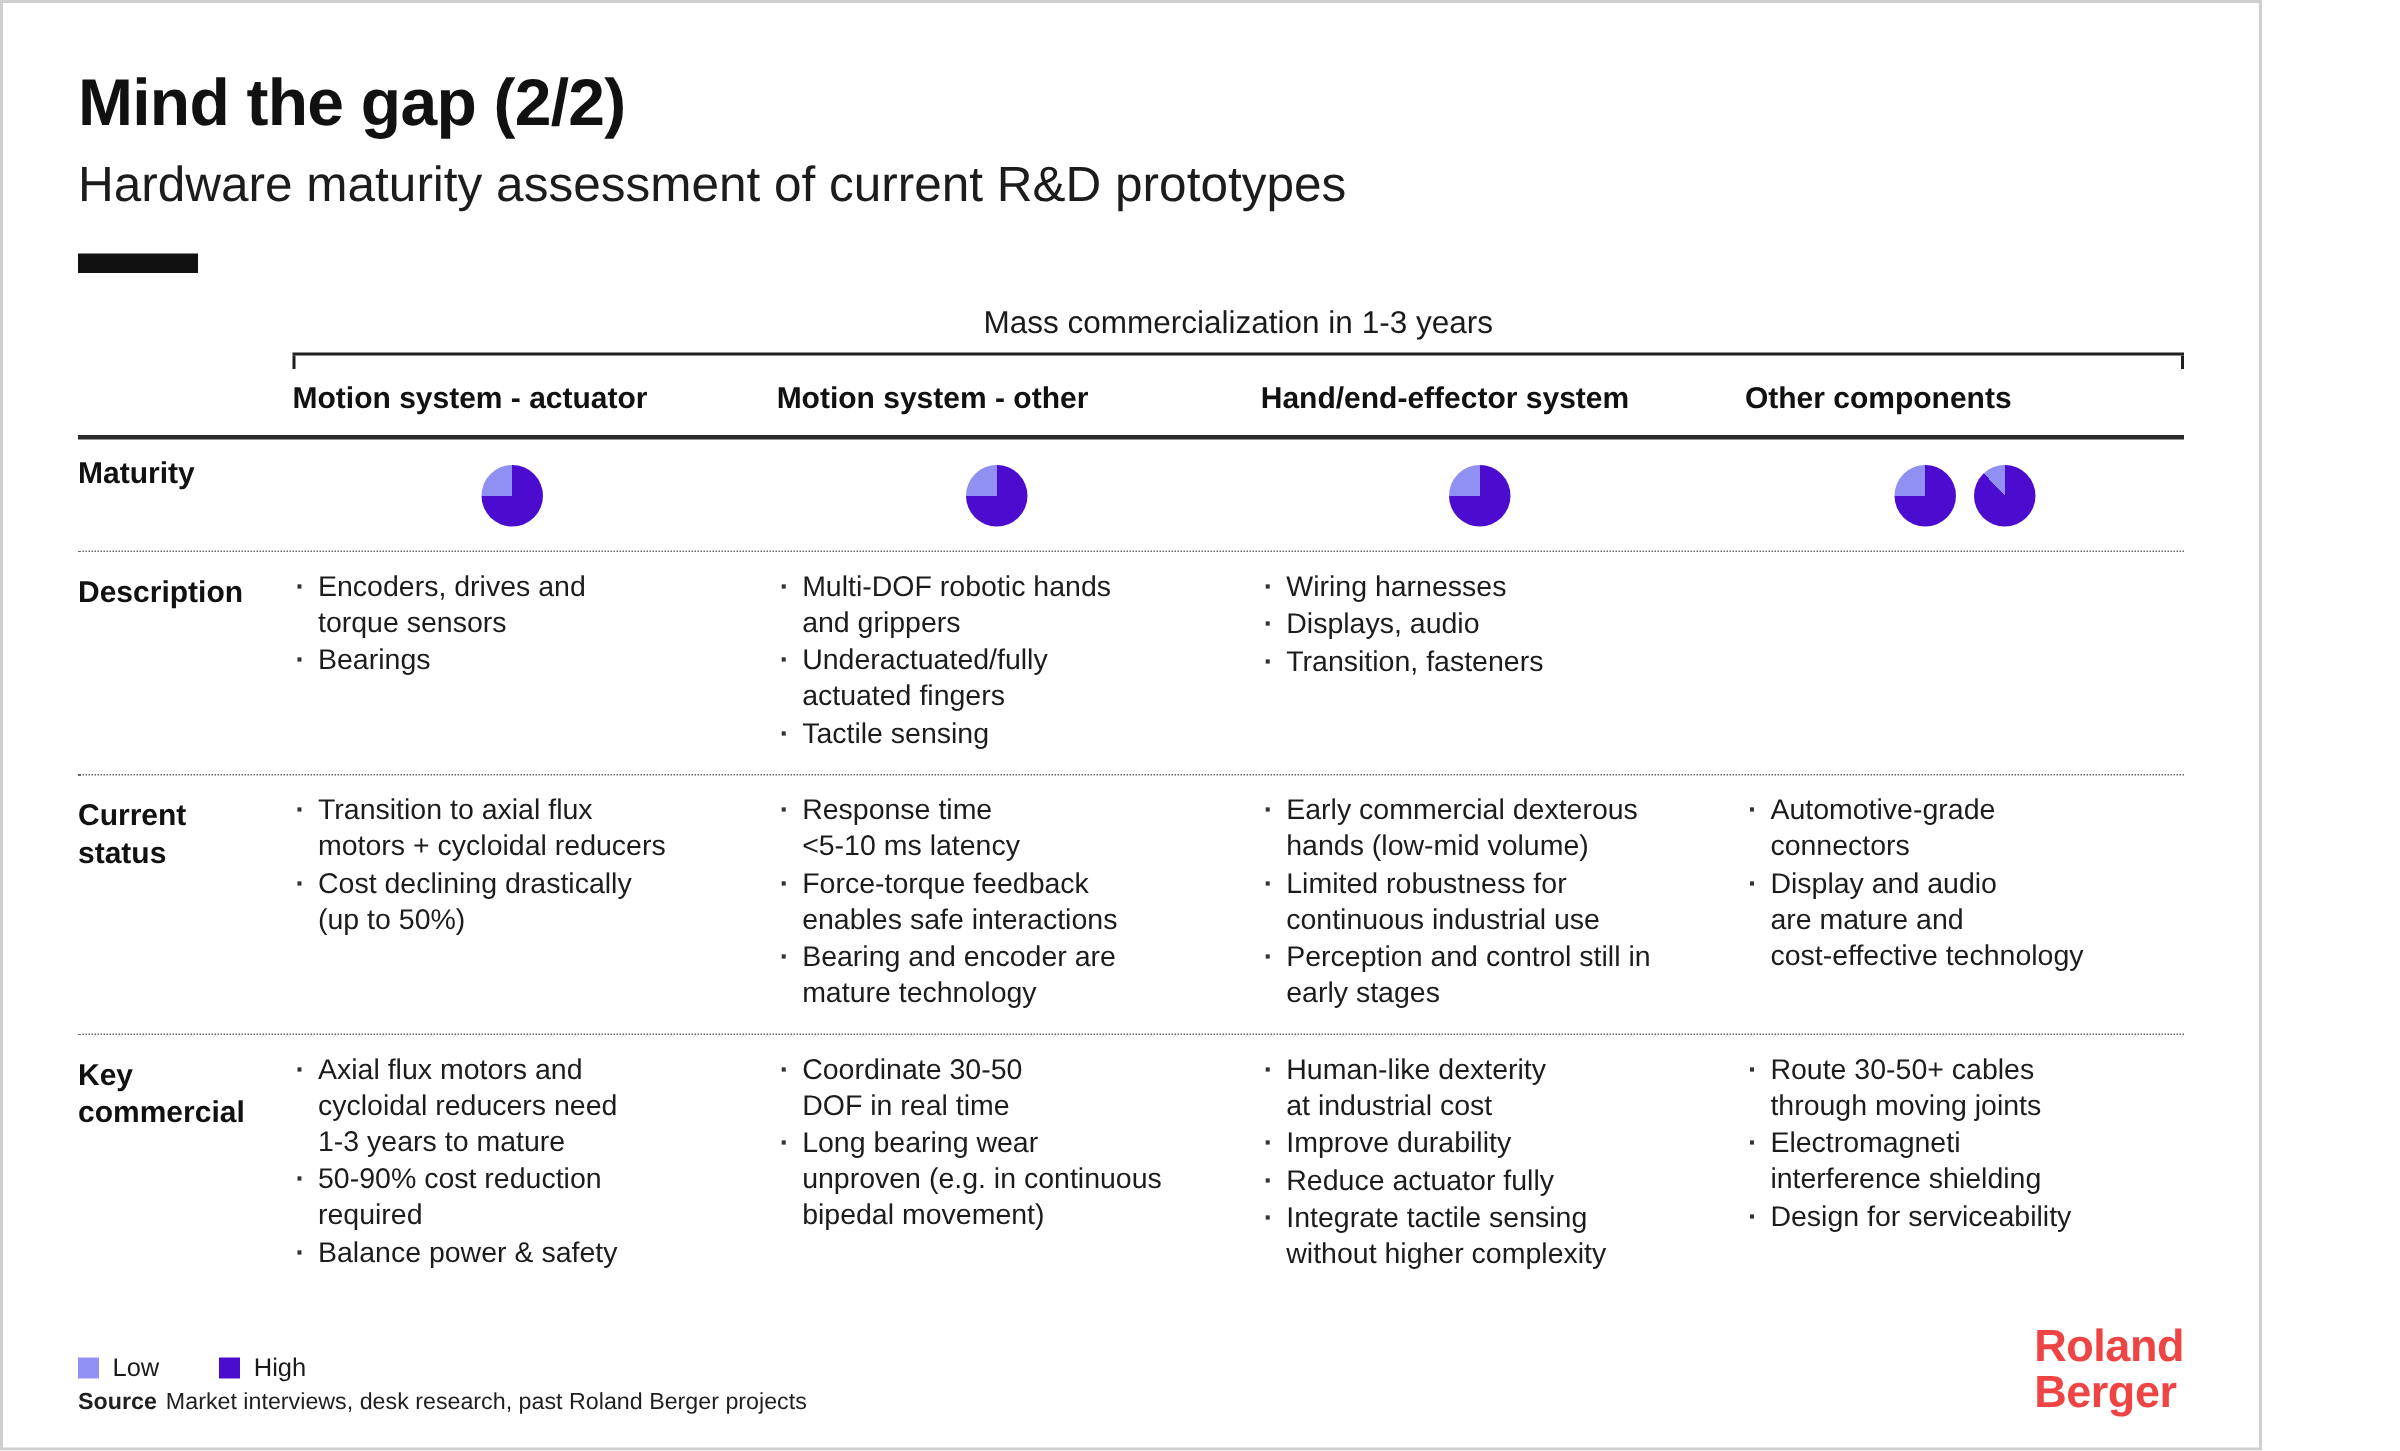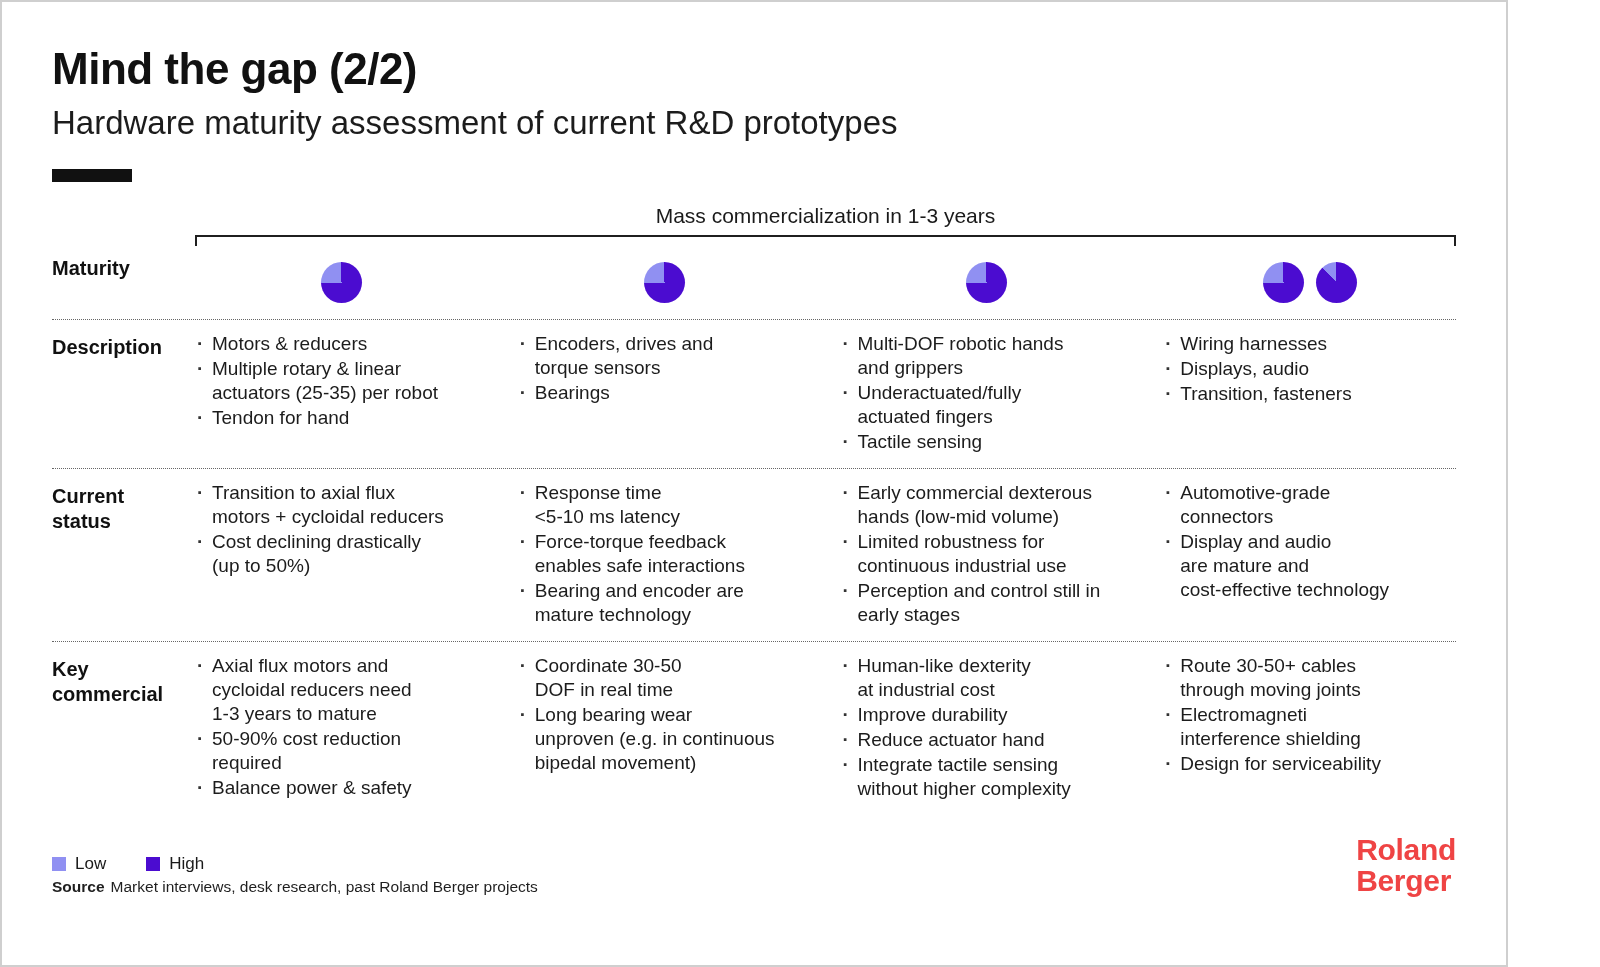--- a/index.html
+++ b/index.html
@@ -64,46 +64,47 @@
   <div class="table">
 
     <div class="grid">
       <div></div>
       <div class="span-head-wrap">
         <div class="span-head">Mass commercialization in 1-3 years</div>
         <div class="bracket"></div>
       </div>
     </div>
 
+    <div class="grid colhead-row">
+      <div></div>
+      <div class="colhead">Motion system - actuator</div>
+      <div class="colhead">Motion system - other</div>
+      <div class="colhead">Hand/end-effector system</div>
+      <div class="colhead">Other components</div>
+    </div>
 
     <div class="grid trow maturity-row">
       <div class="rowlabel">Maturity</div>
       <div class="pie-cell">
         <div class="pie" style="background: conic-gradient(from -90deg, rgb(144, 144, 242) 0deg, rgb(144, 144, 242) 90deg, rgb(75, 12, 208) 90deg, rgb(75, 12, 208) 360deg);"></div>
       </div>
       <div class="pie-cell">
         <div class="pie" style="background: conic-gradient(from -90deg, rgb(144, 144, 242) 0deg, rgb(144, 144, 242) 90deg, rgb(75, 12, 208) 90deg, rgb(75, 12, 208) 360deg);"></div>
       </div>
       <div class="pie-cell">
         <div class="pie" style="background: conic-gradient(from -90deg, rgb(144, 144, 242) 0deg, rgb(144, 144, 242) 90deg, rgb(75, 12, 208) 90deg, rgb(75, 12, 208) 360deg);"></div>
       </div>
       <div class="pie-cell">
         <div class="pie" style="background: conic-gradient(from -90deg, rgb(144, 144, 242) 0deg, rgb(144, 144, 242) 90deg, rgb(75, 12, 208) 90deg, rgb(75, 12, 208) 360deg);"></div>
         <div class="pie" style="background: conic-gradient(from -43.2deg, rgb(144, 144, 242) 0deg, rgb(144, 144, 242) 43.2deg, rgb(75, 12, 208) 43.2deg, rgb(75, 12, 208) 360deg);"></div>
       </div>
     </div>
 
     <div class="grid trow row-sep">
       <div class="rowlabel">Description</div>
-      <ul class="cell">
-          <li>Motors &amp; reducers</li>
-          <li>Multiple rotary &amp; linear
-actuators (25-35) per robot</li>
-          <li>Tendon for hand</li>
-        </ul>
       <ul class="cell">
           <li>Encoders, drives and
 torque sensors</li>
           <li>Bearings</li>
         </ul>
       <ul class="cell">
           <li>Multi-DOF robotic hands
 and grippers</li>
           <li>Underactuated/fully
 actuated fingers</li>
@@ -163,21 +164,21 @@
           <li>Coordinate 30-50
 DOF in real time</li>
           <li>Long bearing wear
 unproven (e.g. in continuous
 bipedal movement)</li>
         </ul>
       <ul class="cell">
           <li>Human-like dexterity
 at industrial cost</li>
           <li>Improve durability</li>
-          <li>Reduce actuator hand</li>
+          <li>Reduce actuator fully</li>
           <li>Integrate tactile sensing
 without higher complexity</li>
         </ul>
       <ul class="cell">
           <li>Route 30-50+ cables
 through moving joints</li>
           <li>Electromagneti
 interference shielding</li>
           <li>Design for serviceability</li>
         </ul>

